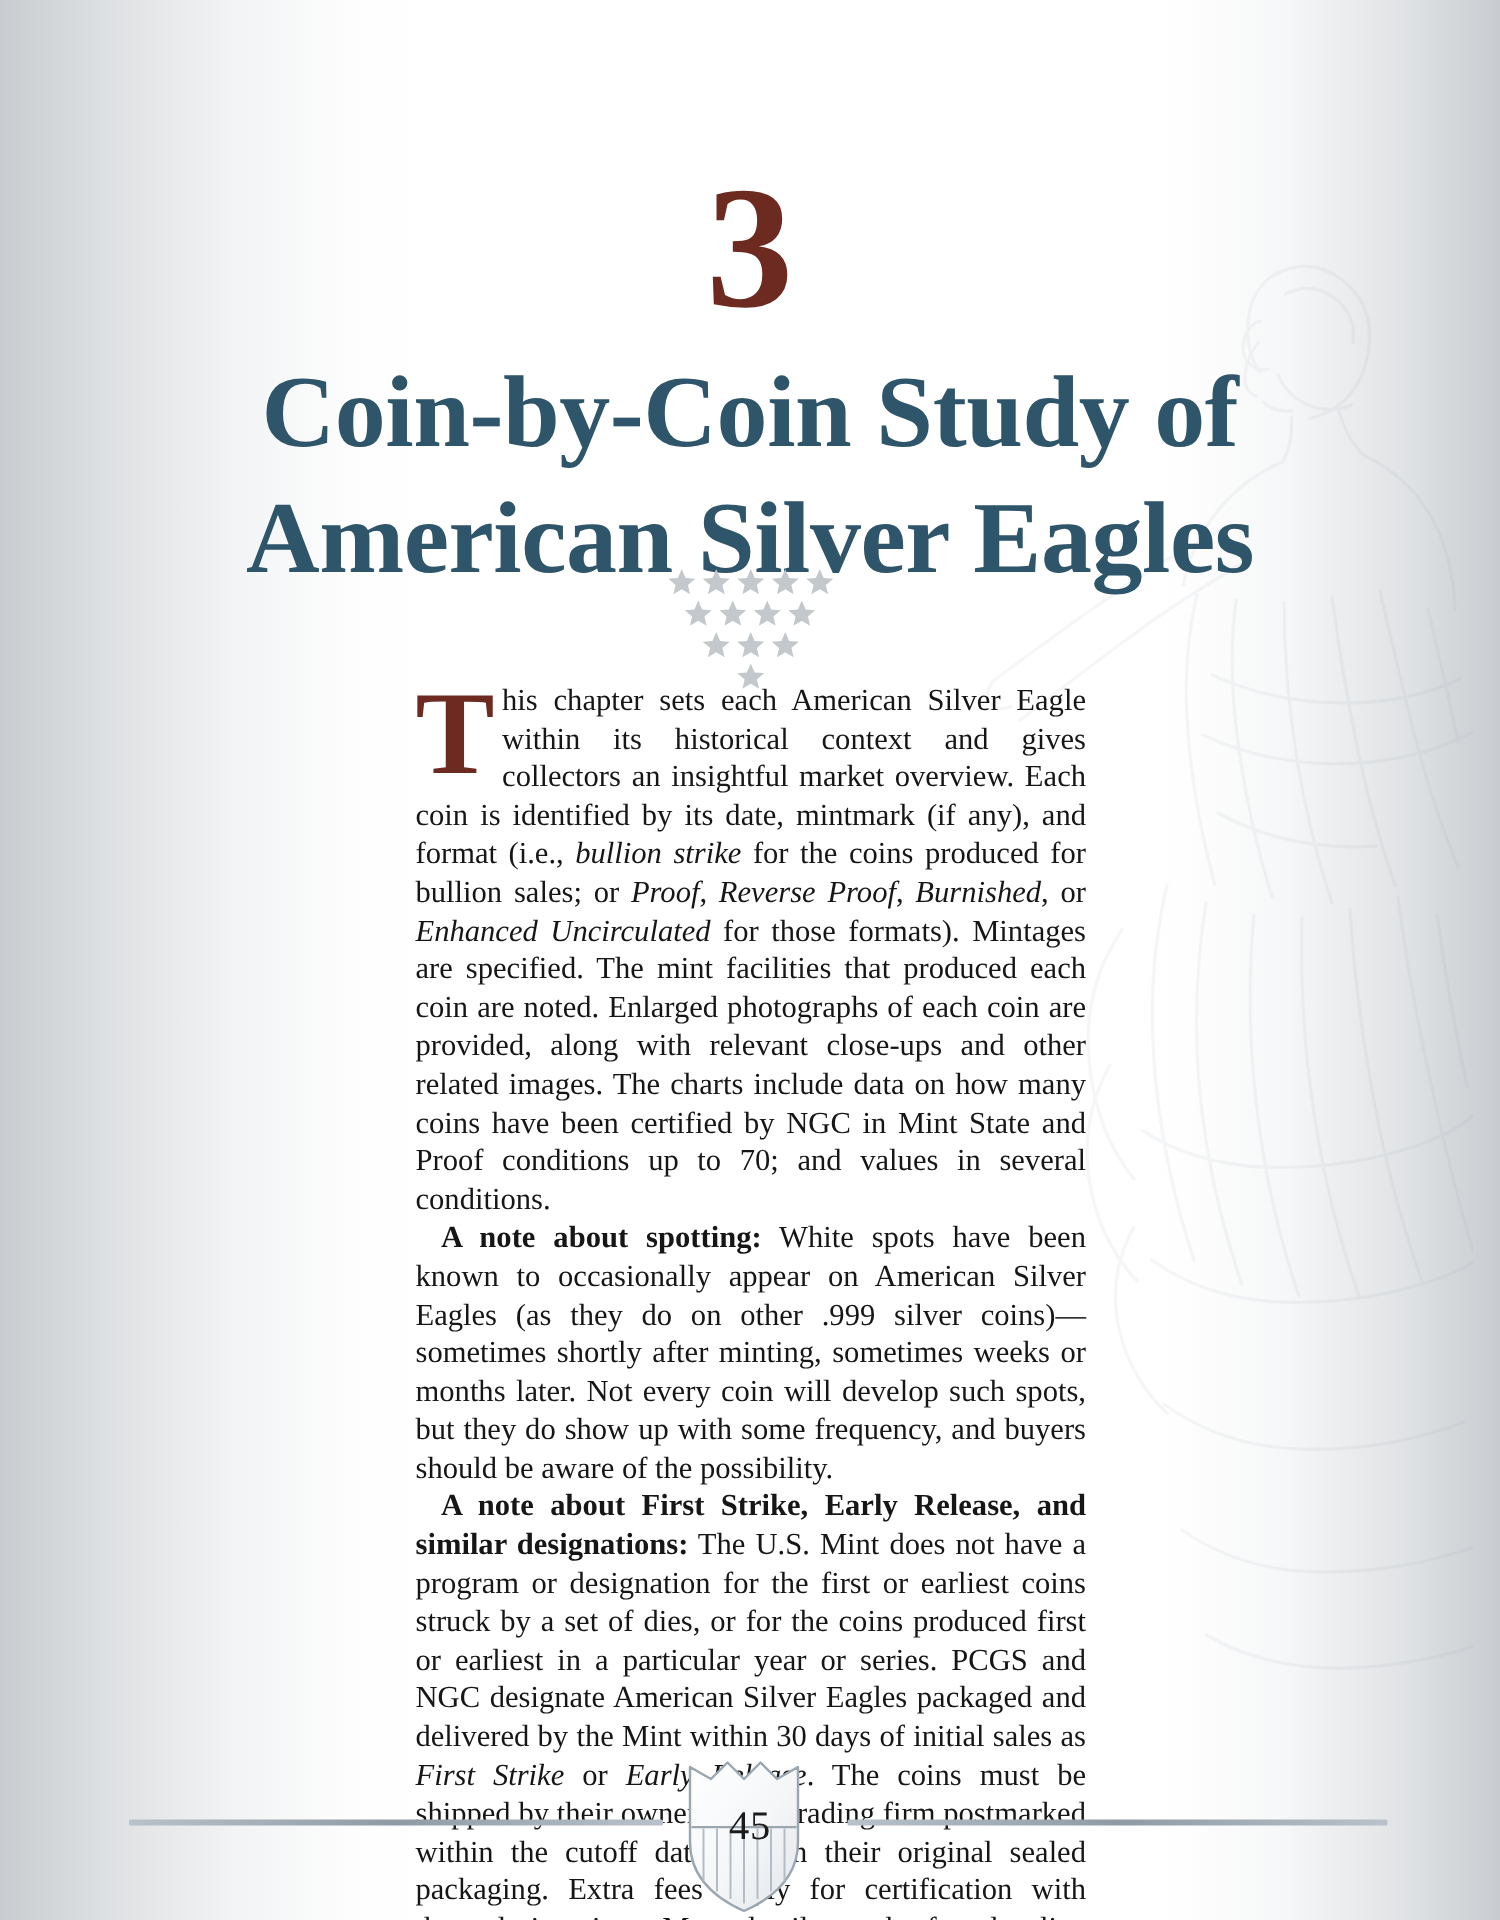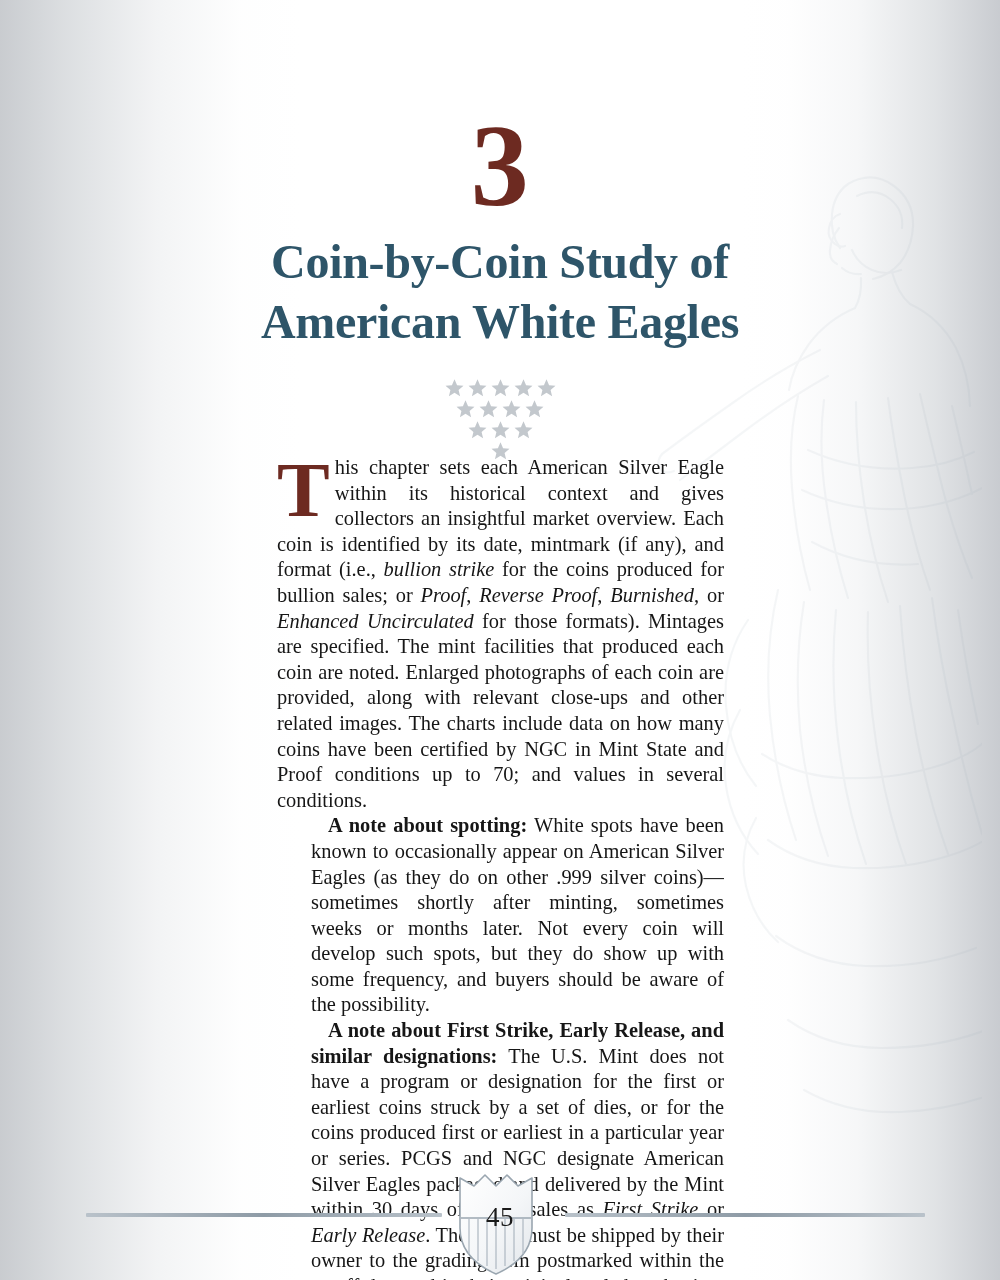--- a/index.html
+++ b/index.html
@@ -72,21 +72,21 @@
   }
 
   
   .chapter-title {
     position: absolute;
     left: 120px;
     right: 120px;
     top: 232px;
     text-align: center;
     font-family: "Liberation Serif", "DejaVu Serif", serif;
-    font-size: 48px;
+    font-size: 68px;
     line-height: 1.24;
     font-weight: bold;
     color: #2e5569;
     letter-spacing: -0.3px;
   }
   .chapter-title .tline { display: block; white-space: nowrap; }
 
   
   .star-ornament {
     position: absolute;
@@ -109,21 +109,21 @@
   }
   .para {
     margin: 0;
     text-align: justify;
     text-justify: inter-word;
     font-size: 20.4px;
     line-height: 25.6px;
     color: #161616;
     hyphens: auto;
   }
-  .para + .para { text-indent: 17px; margin-left: 34px; }
+  .para + .para { text-indent: 17px; }
 
   .dropcap {
     float: left;
     font-family: "Liberation Serif", "DejaVu Serif", serif;
     font-size: 79px;
     line-height: 0.78;
     font-weight: bold;
     color: #6d2a21;
     margin: 4px 5px 0 0;
     padding: 0;
@@ -229,21 +229,21 @@
         <path d="M88 560 q-20 36 -14 76 q6 40 32 68"></path>
         <path d="M104 668 q-18 32 -10 68 q8 34 32 56"></path>
       </g>
     </svg>
   </div>
 
   <div class="chapter-number">3</div>
 
   <div class="chapter-title">
     <span class="tline">Coin-by-Coin Study of</span>
-    <span class="tline">American White Eagles</span>
+    <span class="tline">American Silver Eagles</span>
   </div>
 
   <div class="star-ornament">
     <div class="star-row">
       <svg width="21" height="20" viewBox="0 0 24 24">
           <path d="M12 1.6l3.1 7.1 7.7.6-5.9 5 1.8 7.5L12 17.8 5.3 21.8l1.8-7.5-5.9-5 7.7-.6z" fill="#c3c8cd"></path>
         </svg>
       <svg width="21" height="20" viewBox="0 0 24 24">
           <path d="M12 1.6l3.1 7.1 7.7.6-5.9 5 1.8 7.5L12 17.8 5.3 21.8l1.8-7.5-5.9-5 7.7-.6z" fill="#c3c8cd"></path>
         </svg>

